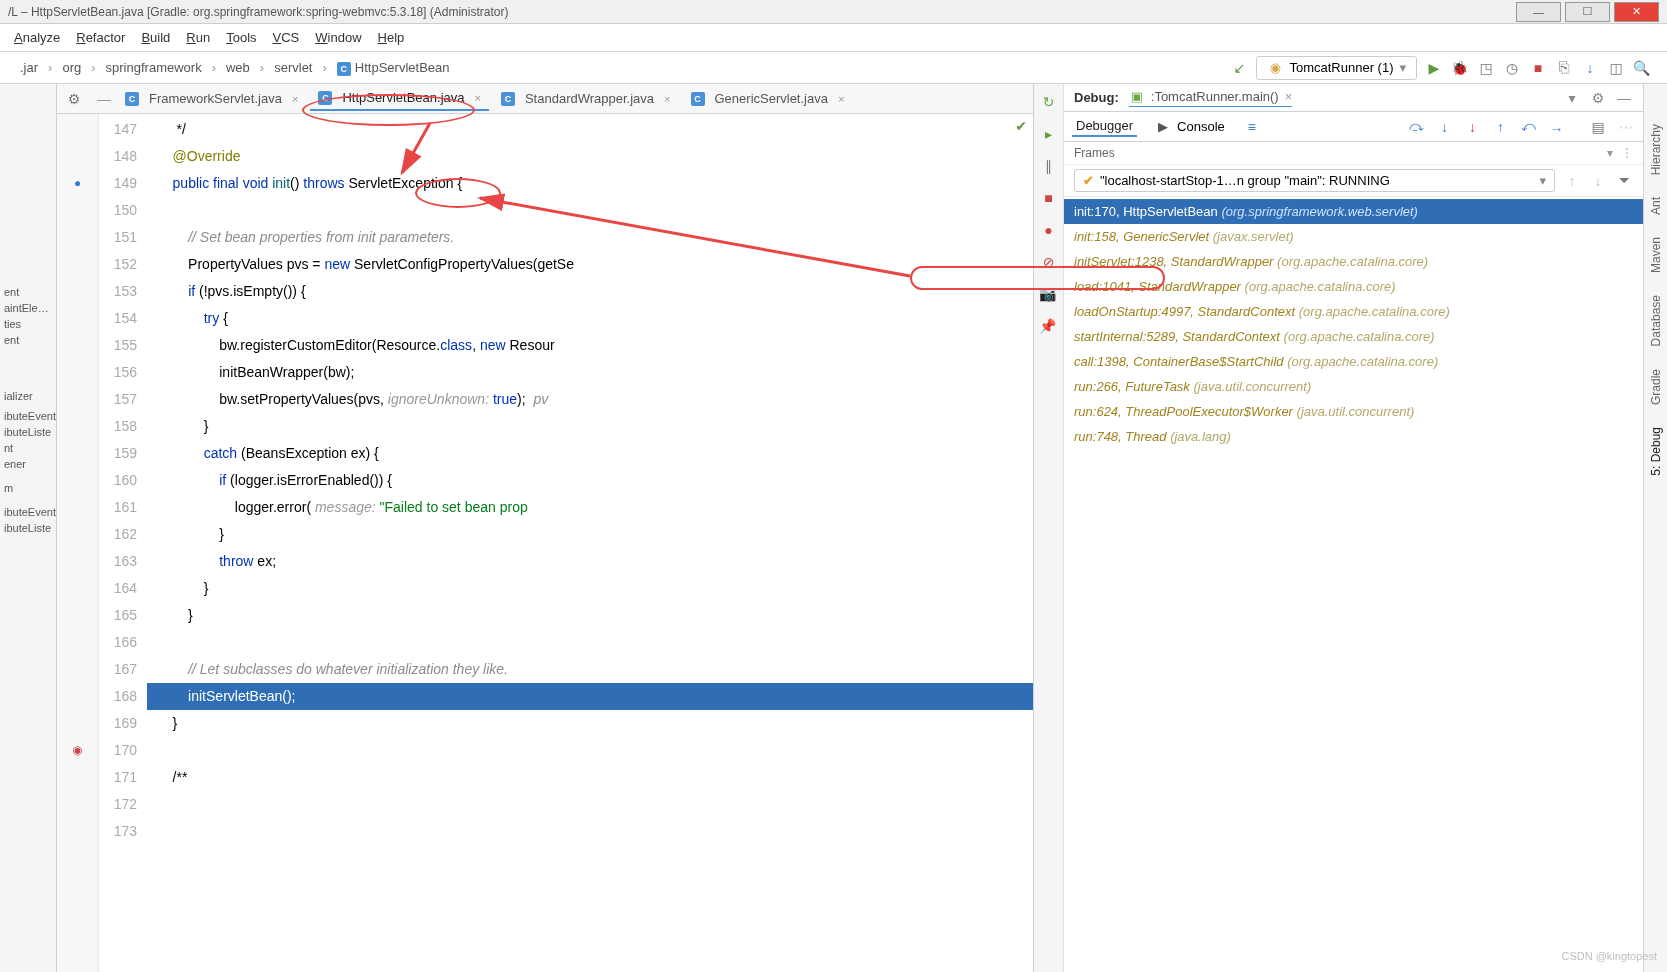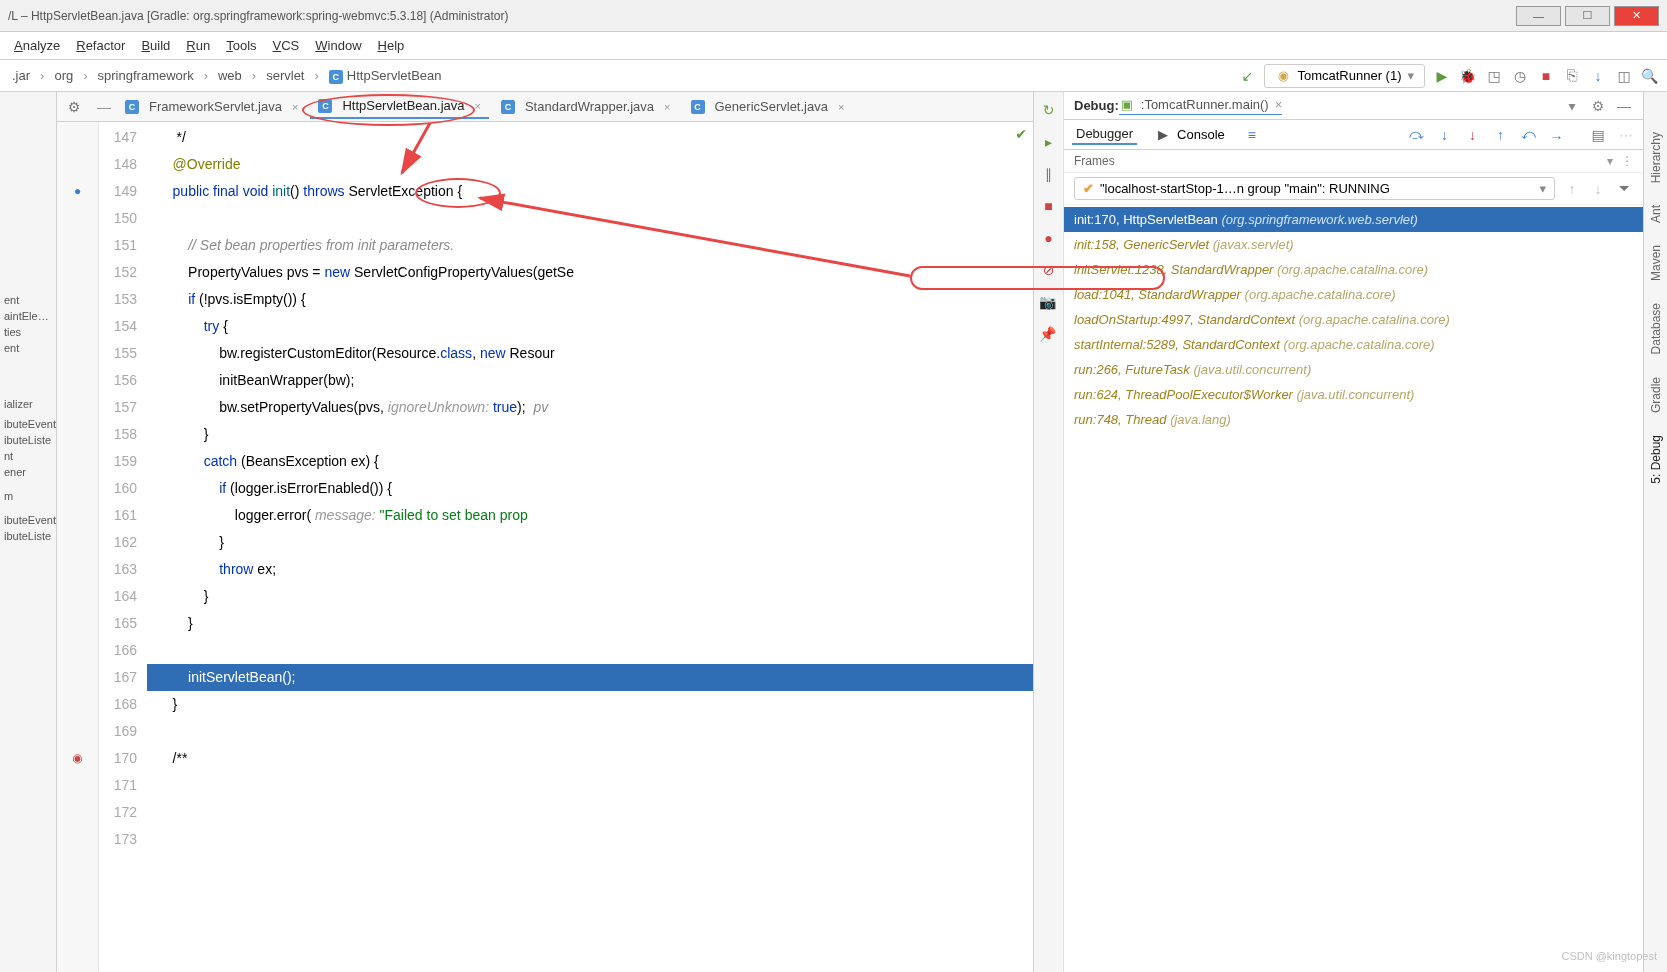--- a/index.html
+++ b/index.html
@@ -1,24 +1,24 @@
 <!DOCTYPE html>
 <html><head>
   <meta charset="utf-8">
   <style>
     * { margin: 0; padding: 0; box-sizing: border-box; font-family: "Segoe UI", Arial, sans-serif; }
     body { width: 1667px; height: 972px; background: #fff; overflow: hidden; font-size: 13px; position: relative; }
-    .title-bar { height: 32px; background: #f0f0f0; display: flex; align-items: center; padding: 0 8px; font-size: 12px; color: #555; border-bottom: 1px solid #ccc; }
+    .title-bar { height: 24px; background: #f0f0f0; display: flex; align-items: center; padding: 0 8px; font-size: 12px; color: #555; border-bottom: 1px solid #ccc; }
     .title-bar-right { margin-left: auto; display: flex; gap: 4px; }
     .win-btn { width: 45px; height: 20px; display: flex; align-items: center; justify-content: center; background: #e5e5e5; border: 1px solid #999; font-size: 11px; }
     .win-btn.close { background: #e8413a; color: #fff; }
     .menu-bar { height: 28px; display: flex; align-items: center; padding: 0 8px; gap: 4px; border-bottom: 1px solid #d0d0d0; font-size: 13px; color: #333; }
     .menu-item { padding: 2px 6px; cursor: pointer; }
     .menu-item u { text-decoration: underline; }
-    .nav-row { height: 32px; display: flex; align-items: center; padding: 0 8px; border-bottom: 1px solid #d0d0d0; }
+    .nav-row { height: 32px; display: flex; align-items: center; padding: 0 16px; border-bottom: 1px solid #d0d0d0; }
     .breadcrumb { display: flex; align-items: center; gap: 2px; font-size: 13px; color: #555; }
     .bc-sep { color: #999; margin: 0 4px; }
     .bc-item { padding: 2px 4px; }
     .bc-icon { display: inline-flex; width: 14px; height: 14px; background: #4a90d9; border-radius: 2px; margin-right: 4px; align-items: center; justify-content: center; color: #fff; font-size: 9px; font-weight: bold; }
     .toolbar-right { margin-left: auto; display: flex; align-items: center; gap: 8px; }
     .run-config { border: 1px solid #ccc; padding: 3px 10px; border-radius: 3px; display: flex; align-items: center; gap: 6px; font-size: 13px; }
     .tb-icon { width: 18px; height: 18px; display: inline-flex; align-items: center; justify-content: center; font-size: 14px; cursor: pointer; }
     .green-play { color: #5d9b3c; }
     .bug-icon { color: #6ba644; }
     .stop-icon { color: #cc4444; }
@@ -41,21 +41,21 @@
     .cm { color: #8c8c8c; font-style: italic; }
     .fn { color: #00627A; }
     .pk { color: #871094; font-style: italic; }
     .st { color: #067D17; }
     .hint { color: #999; font-style: italic; }
     .annot { color: #808000; font-weight: 500; }
     .debug-panel { width: 610px; border-left: 1px solid #d0d0d0; display: flex; }
     .db-gutter { width: 30px; background: #f5f5f5; border-right: 1px solid #e0e0e0; display: flex; flex-direction: column; align-items: center; padding-top: 8px; gap: 12px; }
     .db-gutter .tb-icon { width: 20px; height: 20px; }
     .db-content { flex: 1; display: flex; flex-direction: column; overflow: hidden; }
-    .db-header { display: flex; align-items: center; padding: 4px 10px; border-bottom: 1px solid #d0d0d0; font-size: 13px; color: #555; }
+    .db-header { display: flex; align-items: center; padding: 4px 10px; border-bottom: 1px solid #d0d0d0; font-size: 13px; color: #555; gap: 10px; }
     .db-label { font-weight: bold; color: #333; }
     .db-target { display: flex; align-items: center; gap: 6px; border-bottom: 1px solid #4a90d9; padding-bottom: 2px; }
     .db-tabs-row { display: flex; align-items: center; border-bottom: 1px solid #d0d0d0; padding: 4px 8px; gap: 14px; font-size: 13px; }
     .db-tab { display: flex; align-items: center; gap: 6px; cursor: pointer; padding: 2px 4px; }
     .db-tab.active { border-bottom: 2px solid #4a90d9; color: #222; }
     .db-step-icons { margin-left: auto; display: flex; gap: 10px; color: #3b7bd6; }
     .frames-header { padding: 4px 10px; font-size: 12px; color: #666; border-bottom: 1px solid #eee; display: flex; align-items: center; }
     .thread-selector { padding: 4px 10px; display: flex; align-items: center; gap: 8px; border-bottom: 1px solid #eee; }
     .thread-box { flex: 1; border: 1px solid #ccc; border-radius: 3px; padding: 3px 8px; font-size: 13px; display: flex; align-items: center; gap: 6px; }
     .ck { color: #f0a030; font-weight: bold; }
@@ -238,20 +238,21 @@
           <div class="code-line">                bw.setPropertyValues(pvs, <span class="hint">ignoreUnknown:</span> <span class="kw">true</span>);  <span class="cm">pv</span></div>
           <div class="code-line">            }</div>
           <div class="code-line">            <span class="kw">catch</span> (BeansException ex) {</div>
           <div class="code-line">                <span class="kw">if</span> (logger.isErrorEnabled()) {</div>
           <div class="code-line">                    logger.error( <span class="hint">message:</span> <span class="st">"Failed to set bean prop</span></div>
           <div class="code-line">                }</div>
           <div class="code-line">                <span class="kw">throw</span> ex;</div>
           <div class="code-line">            }</div>
           <div class="code-line">        }</div>
           <div class="code-line">&nbsp;</div>
+          <div class="code-line">        <span class="cm">// Let subclasses do whatever initialization they like.</span></div>
           <div class="code-line hl-exec">        initServletBean();</div>
           <div class="code-line">    }</div>
           <div class="code-line">&nbsp;</div>
           <div class="code-line">    /**</div>
         </div>
     </div>
   </div>
   <div class="debug-panel">
     <div class="db-gutter">
       <span class="tb-icon" style="color:#6ba644;">↻</span>
@@ -314,20 +315,21 @@
         <span class="tb-icon" style="color:#777;">⏷</span>
       </div>
       <div class="frames-list" id="frames">
 
       <div class="frame-row selected"><span>init:170, HttpServletBean</span> <span class="pkg">(org.springframework.web.servlet)</span></div>
           <div class="frame-row lib"><span>init:158, GenericServlet</span> <span class="pkg">(javax.servlet)</span></div>
           <div class="frame-row lib" style="position: relative;"><span>initServlet:1238, StandardWrapper</span> <span class="pkg">(org.apache.catalina.core)</span></div>
           <div class="frame-row lib"><span>load:1041, StandardWrapper</span> <span class="pkg">(org.apache.catalina.core)</span></div>
           <div class="frame-row lib"><span>loadOnStartup:4997, StandardContext</span> <span class="pkg">(org.apache.catalina.core)</span></div>
           <div class="frame-row lib"><span>startInternal:5289, StandardContext</span> <span class="pkg">(org.apache.catalina.core)</span></div>
+          <div class="frame-row lib"><span>call:1398, ContainerBase$StartChild</span> <span class="pkg">(org.apache.catalina.core)</span></div>
           <div class="frame-row lib"><span>run:266, FutureTask</span> <span class="pkg">(java.util.concurrent)</span></div>
           <div class="frame-row lib"><span>run:624, ThreadPoolExecutor$Worker</span> <span class="pkg">(java.util.concurrent)</span></div>
           <div class="frame-row lib"><span>run:748, Thread</span> <span class="pkg">(java.lang)</span></div>
         </div>
     </div>
   </div>
   <div class="right-bar" id="rbar">
       <div class="rbar-item">Hierarchy</div>
       <div class="rbar-item">Ant</div>
       <div class="rbar-item">Maven</div>

